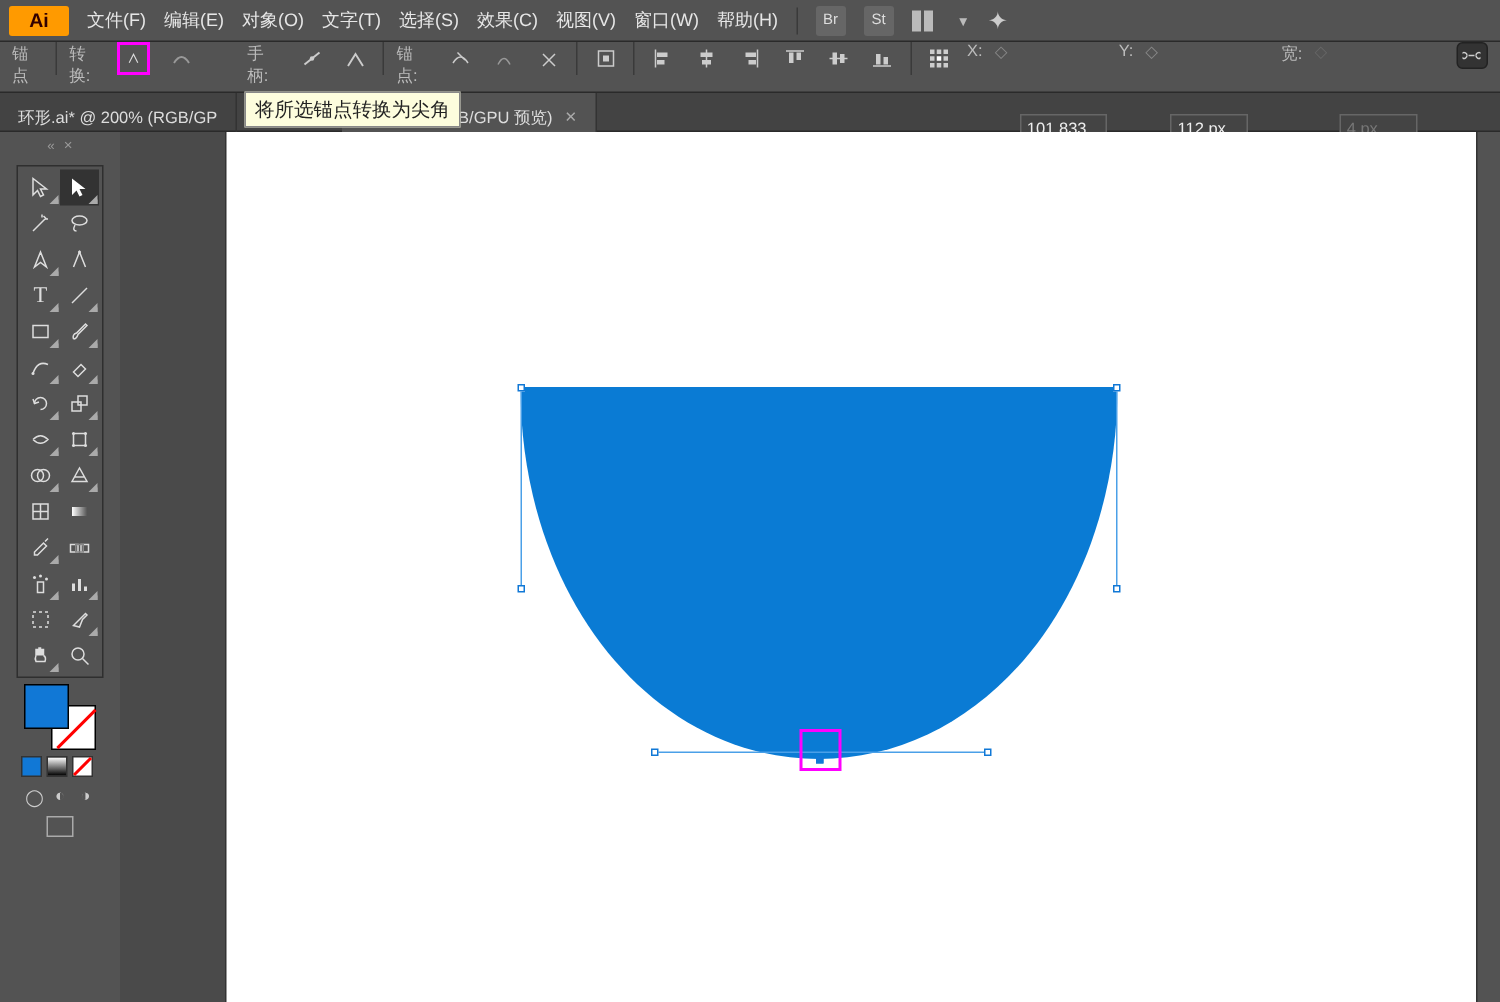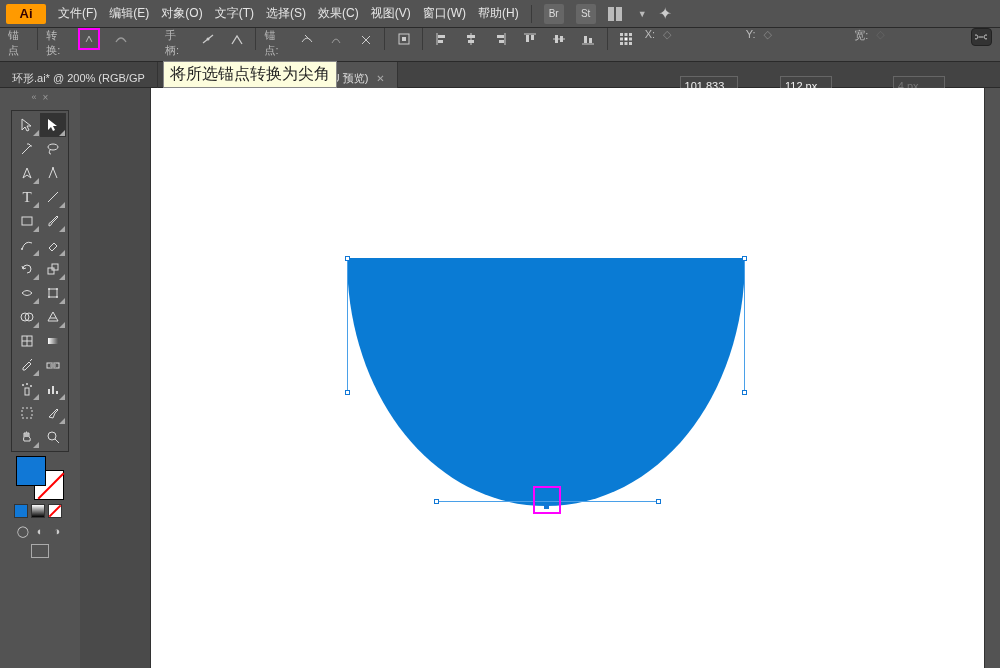--- a/index.html
+++ b/index.html
@@ -18,21 +18,21 @@
   .controlbar { height: 34px; background: #535353; border-bottom: 1px solid #2a2a2a; display: flex; align-items: flex-start; padding: 0 8px; gap: 8px; font-size: 11px; position: relative;}
   .controlbar .label { color: #bbb; }
   .controlbar .cbtn { width: 22px; height: 22px; display: flex; align-items: center; justify-content: center; color: #ccc; }
   .controlbar .vsep { width: 1px; height: 22px; background: #3a3a3a; }
   .controlbar .valbox { background: #444; border: 1px solid #666; height: 20px; width: 54px; color: #eee; padding: 0 4px; font-size: 11px; display:flex; align-items:center;margin-top:48px;}
   .controlbar .valbox.wide{width:60px;}
   .magenta-box { border: 2px solid magenta; margin-right:2px;}
   .link-btn{background:#333;border:1px solid #222;border-radius:4px;width:22px;height:18px;display:flex;align-items:center;justify-content:center;}
   
   
-  .tooltip { position: absolute; top: 33px; background: #fdfddd; color: #222; border: 1px solid #888; padding: 2px 6px; font-size: 16px; white-space: nowrap; z-index: 50;}
+  .tooltip { position: absolute; top: 33px; background: #fdfddd; color: #222; border: 1px solid #888; padding: 2px 6px; font-size: 13px; white-space: nowrap; z-index: 50;}
   
   
   .tabbar { height: 26px; background: #434343; display: flex; align-items: stretch; font-size: 11px; border-bottom: 1px solid #2a2a2a;}
   .tabbar .tab { display: flex; align-items: center; padding: 16px 12px; color: #ddd; border-right: 1px solid #333; position:relative;}
   .tabbar .tab.active { background: #535353; }
   .tabbar .tab .close { margin-left: 8px; color: #aaa; font-size:10px;}
   
   
   .mainwrap { display: flex; height: calc(668px - 28px - 34px - 26px); }
   

